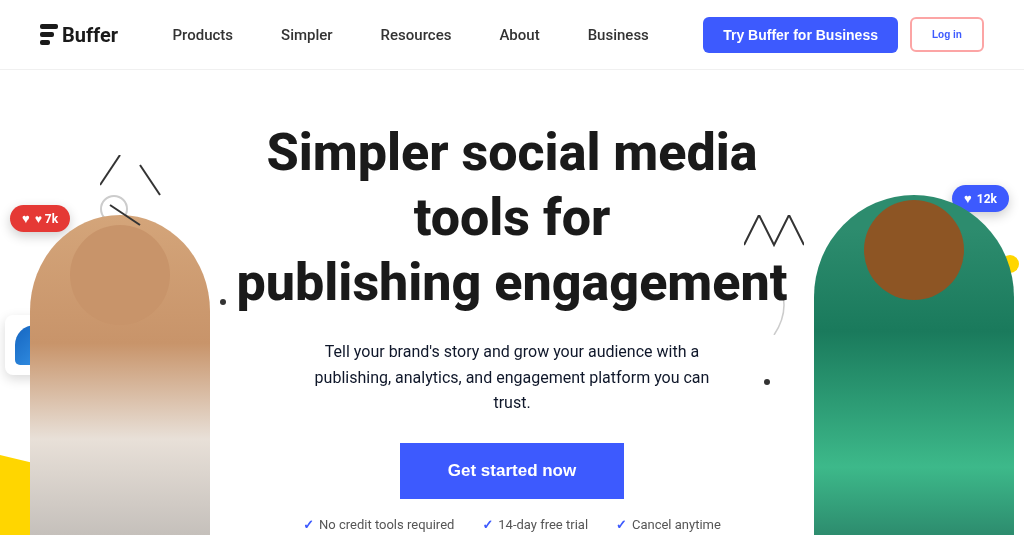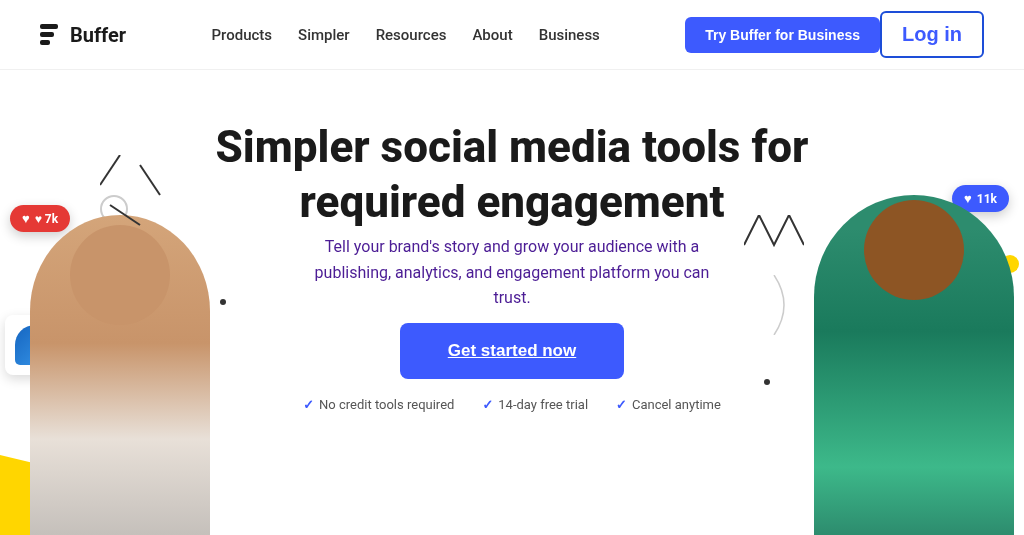--- a/index.html
+++ b/index.html
@@ -21,21 +21,21 @@
       height: 70px;
       border-bottom: 1px solid #f0f0f0;
       position: relative;
       z-index: 10;
       background: #fff;
     }
 
     .logo-area {
       display: flex;
       align-items: center;
-      gap: 12px;
+      gap: 4px;
     }
 
     .logo-icon {
       display: flex;
       flex-direction: column;
       gap: 3px;
     }
     .logo-icon span {
       display: block;
       background: #1a1a1a;
@@ -47,94 +47,94 @@
 
     .logo-text {
       font-size: 20px;
       font-weight: 700;
       color: #1a1a1a;
     }
 
     nav {
       display: flex;
       align-items: center;
-      gap: 26px;
+      gap: 48px;
     }
 
     nav a {
       text-decoration: none;
       color: #333;
       font-size: 15px;
       font-weight: 500;
     }
 
     .header-actions {
       display: flex;
       align-items: center;
+      gap: 12px;
     }
 
     .btn-primary {
       background: #3d5afe;
       color: #fff;
       border: none;
       border-radius: 6px;
       padding: 10px 20px;
       font-size: 14px;
       font-weight: 600;
       cursor: pointer;
     }
 
     .btn-outline {
       background: transparent;
       color: #3d5afe;
-      border: 2px solid #1d4ed8;
+      border: 2px solid #fca5a5;
       border-radius: 6px;
       padding: 10px 20px;
-      font-size: 20px;
+      font-size: 10px;
       font-weight: 600;
       cursor: pointer;
     }
 
     
     .hero {
       display: flex;
       flex-direction: column;
       align-items: center;
       text-align: center;
       padding-top: 50px;
       position: relative;
     }
 
     .hero-title {
-      font-size: 44px;
+      font-size: 52px;
       font-weight: 800;
       color: #1a1a1a;
       line-height: 1.25;
       max-width: 600px;
     }
 
     .hero-subtitle {
-      margin-top: 4px;
+      margin-top: 24px;
       font-size: 16px;
-      color: #4c1d95;
+      color: #0f172a;
       max-width: 420px;
       line-height: 1.6;
     }
 
     .btn-cta {
-      margin-top: 12px;
+      margin-top: 27px;
       background: #3d5afe;
       color: #fff;
       border: none;
-      border-radius: 8px;
+      border-radius: 0;
       padding: 18px 48px;
       font-size: 17px;
       font-weight: 600;
       cursor: pointer;
-      text-decoration: underline;
     }
 
     .hero-badges {
       margin-top: 18px;
       display: flex;
       gap: 28px;
       font-size: 13px;
       color: #555;
     }
 
@@ -418,21 +418,21 @@
 
     <div class="deco-dot" style="bottom:230px; left:220px;"></div>
   </div>
 
   <div class="deco-right">
 
     <div class="yellow-circle"></div>
 
     <div class="like-badge-right">
       <span>♥</span>
-      <span style="font-size:12px;">11k</span>
+      <span style="font-size:12px;">12k</span>
     </div>
 
     <div class="sold-card">
       <div class="sold-card-inner">
         <svg width="50" height="40" viewBox="0 0 50 40">
           <rect width="50" height="40" fill="#c62828" rx="4"></rect>
           <path d="M5 35 L20 10 L35 25 L45 15" stroke="#fff" stroke-width="3" fill="none"></path>
         </svg>
       </div>
       <div class="sold-out-badge">SOLD OUT</div>
@@ -447,21 +447,21 @@
     <div class="deco-dot" style="bottom:150px; left:20px;"></div>
 
     <svg class="svg-deco" style="bottom:200px;right:230px;" width="40" height="60">
       <path d="M20 0 Q40 30 20 60" stroke="#ccc" stroke-width="1.5" fill="none"></path>
     </svg>
   </div>
 
   <div class="hero">
     <h1 class="hero-title">
       <span>Simpler social media tools for</span><br>
-      <span>required engagement</span>
+      <span>publishing engagement</span>
     </h1>
     <p class="hero-subtitle">Tell your brand's story and grow your audience with a publishing, analytics, and engagement platform you can trust.</p>
     <button class="btn-cta">Get started now</button>
     <div class="hero-badges">
       <span>
         <span class="check">✓</span>
         <span>No credit tools required</span>
       </span>
       <span>
         <span class="check">✓</span>

